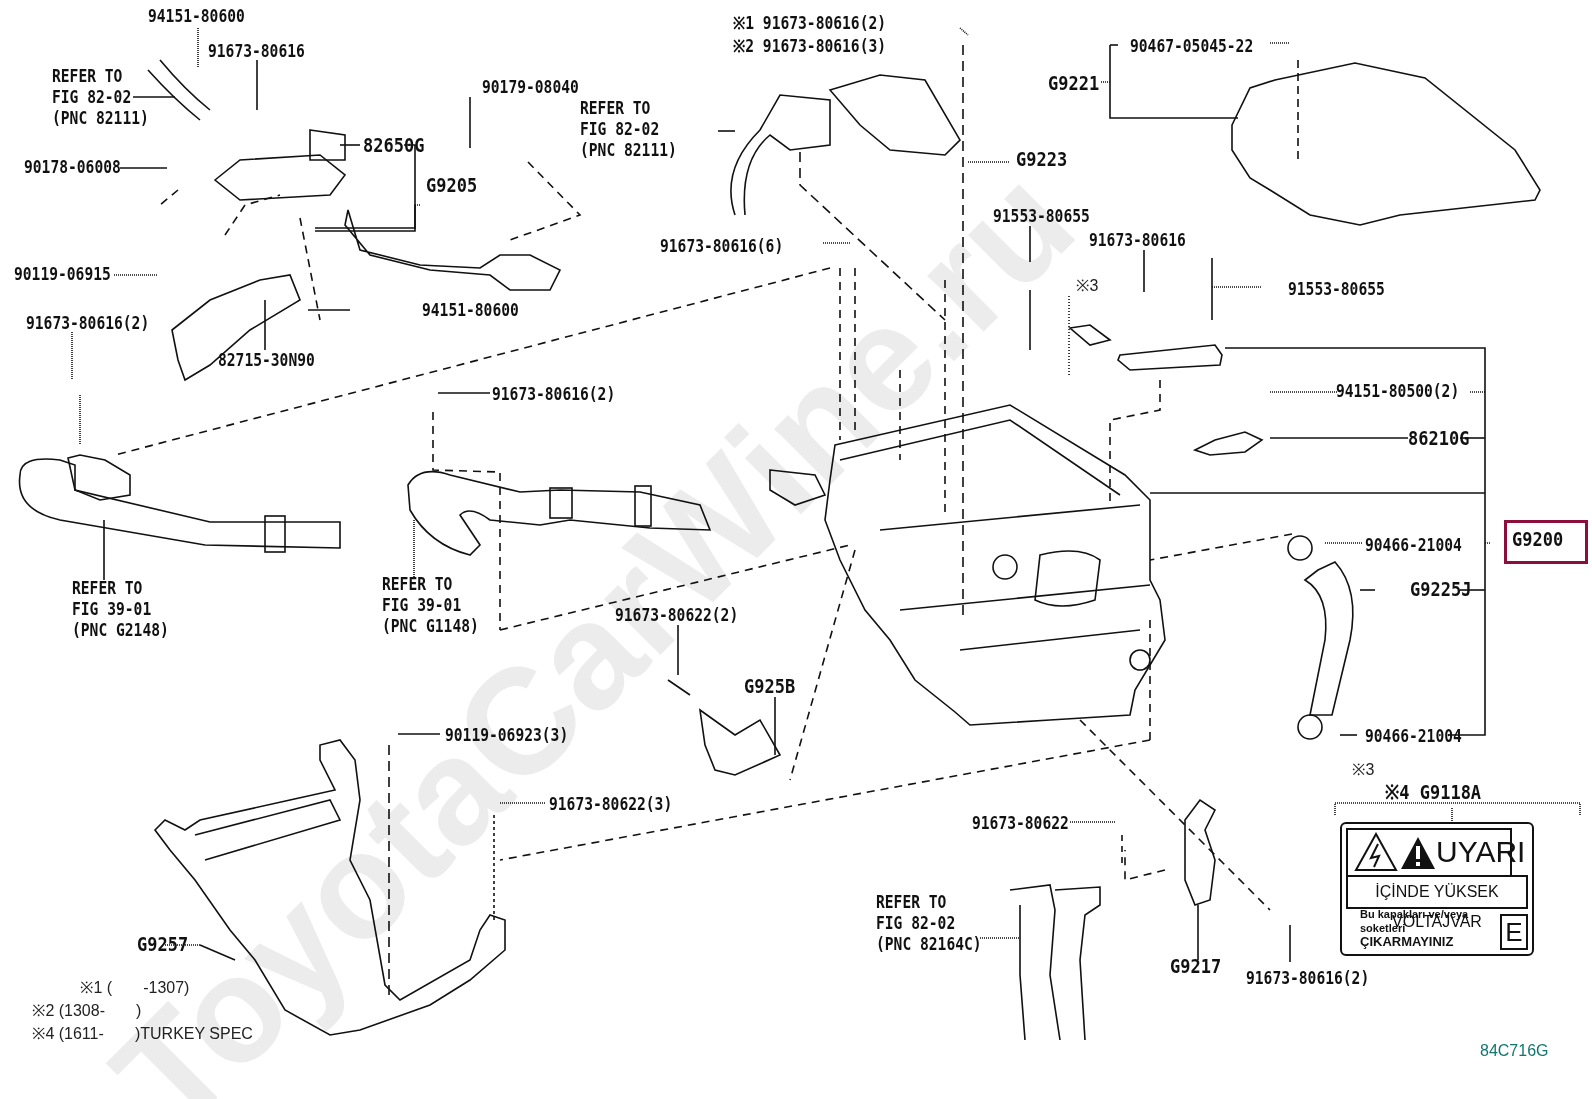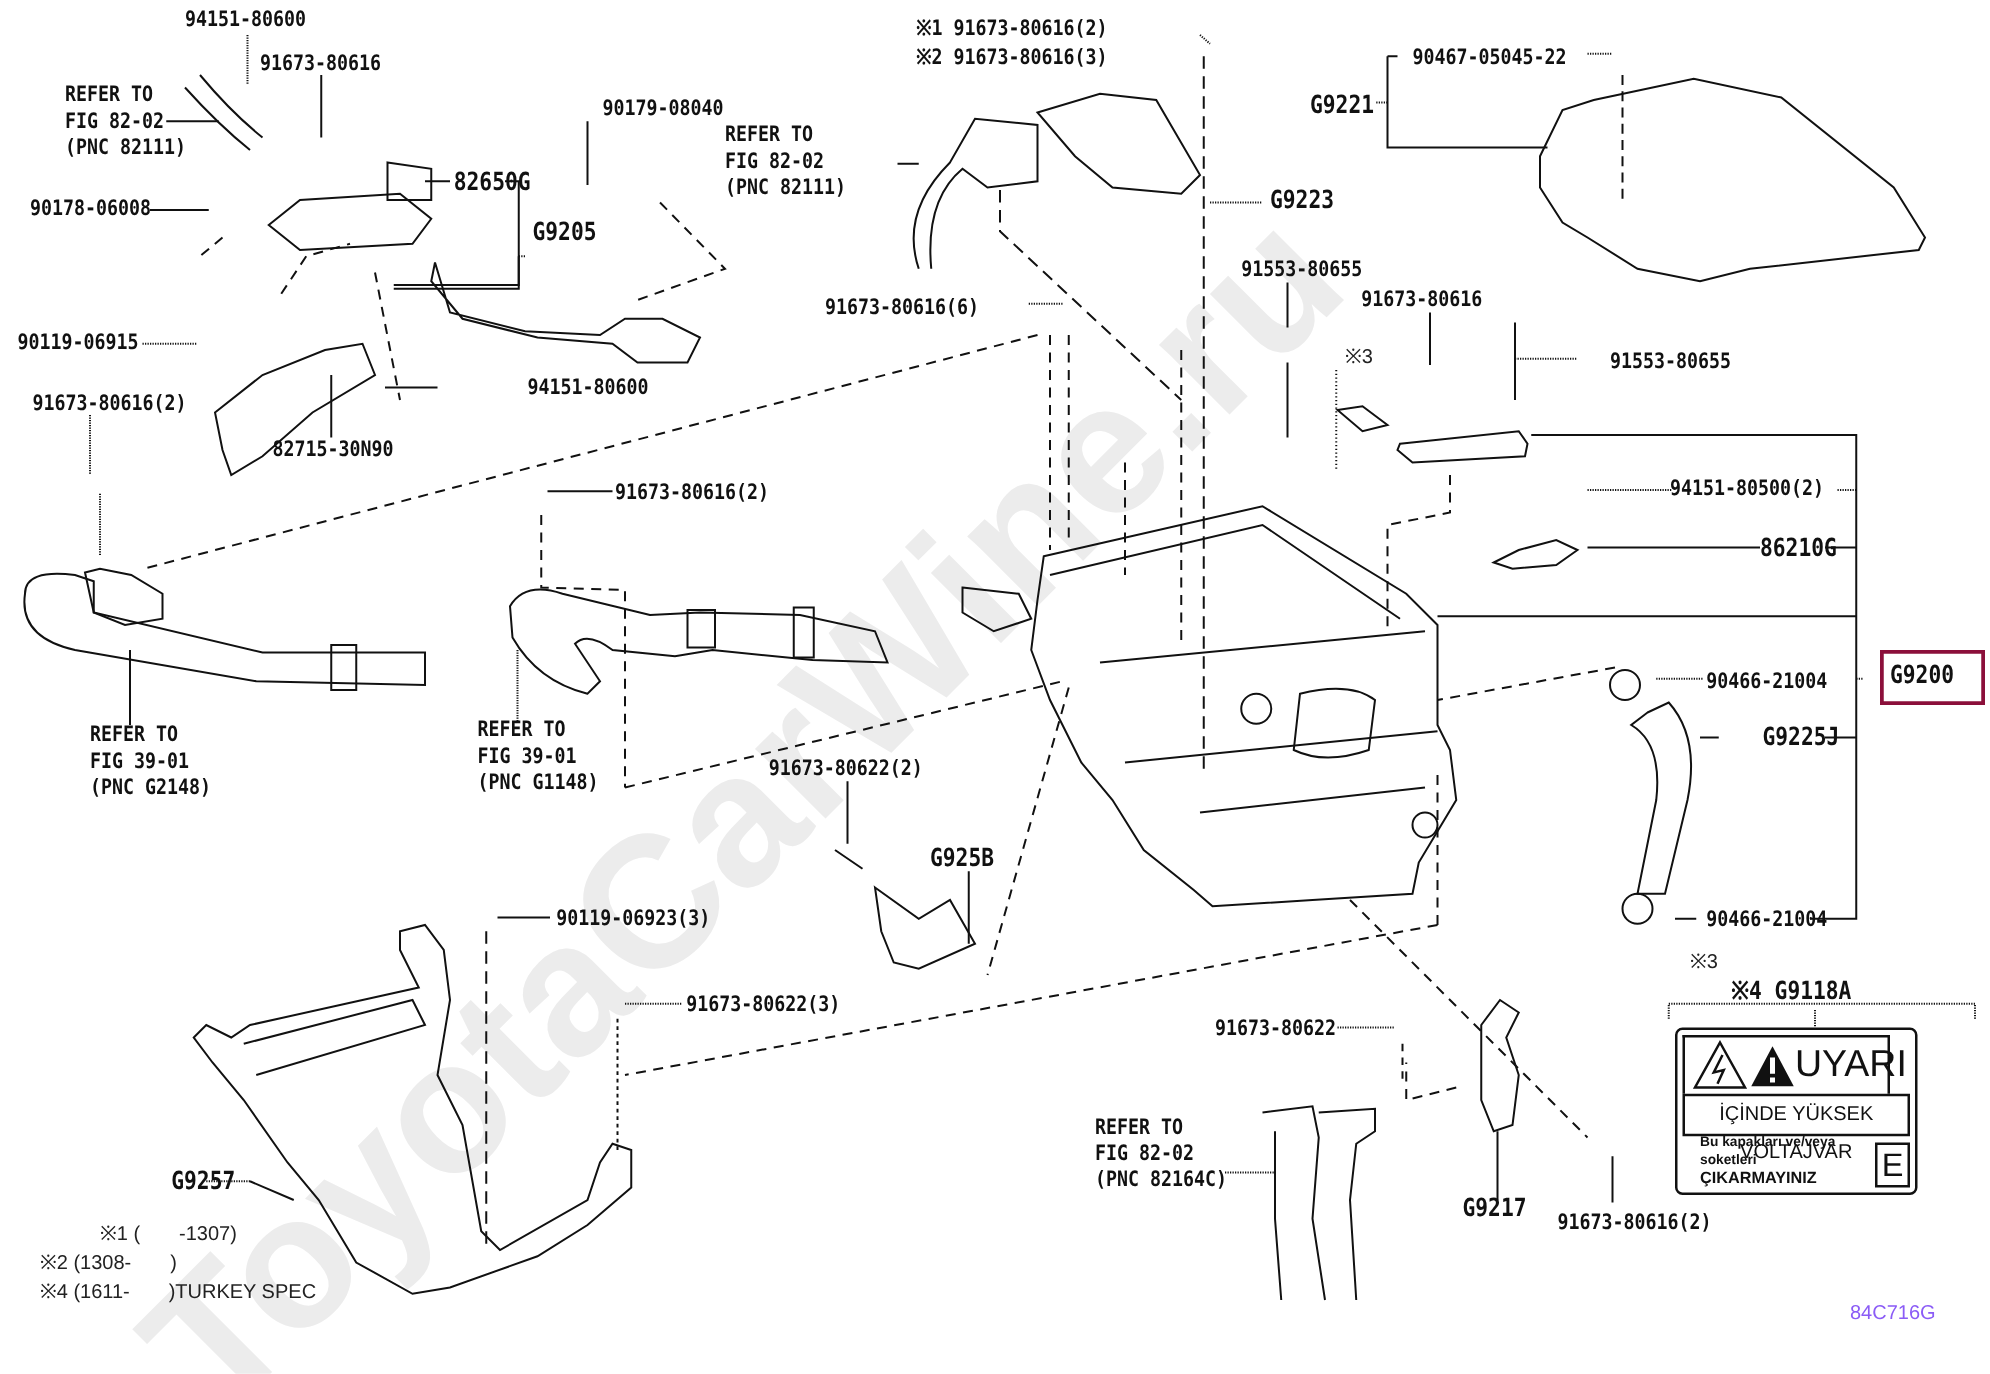--- a/index.html
+++ b/index.html
@@ -8,21 +8,21 @@
   #diagram { position:absolute; left:0; top:0; width:1592px; height:1099px; }
   .lbl { position:absolute; font-size:17px; font-weight:bold; letter-spacing:0px;
          white-space:nowrap; line-height:20px; transform:scaleX(0.86); transform-origin:left top; }
   .pnc { position:absolute; font-size:20px; font-weight:bold; white-space:nowrap; line-height:22px;
          transform:scaleX(0.85); transform-origin:left top; }
   .ref { position:absolute; font-size:17px; font-weight:bold; white-space:pre; line-height:21px;
          transform:scaleX(0.86); transform-origin:left top; }
   .note { position:absolute; font-family:"Liberation Sans",sans-serif; font-size:16px;
           white-space:pre; line-height:20px; color:#222; }
   .highlight { position:absolute; border:3px solid #8b0f3a; }
-  .code { position:absolute; font-family:"Liberation Sans",sans-serif; font-size:16px; color:#8b5cf6; }
+  .code { position:absolute; font-family:"Liberation Sans",sans-serif; font-size:16px; color:#0f766e; }
   .watermark { position:absolute; font-family:"Liberation Sans",sans-serif; font-size:150px;
                color:#ececec; font-weight:bold; transform:rotate(-45deg); transform-origin:left top;
                white-space:nowrap; pointer-events:none; }
   
   #warn { position:absolute; left:1340px; top:822px; width:190px; height:130px;
           border:2px solid #111; border-radius:6px; background:#fff; }
   #warn .row1 { position:absolute; left:4px; top:4px; right:20px; height:45px; border:2px solid #111; border-bottom:none; }
   #warn .row2 { position:absolute; left:4px; top:51px; right:4px; height:30px; border:2px solid #111;
                 font-family:"Liberation Sans",sans-serif; font-size:16px; line-height:30px; text-align:center;
                 transform:none; }

